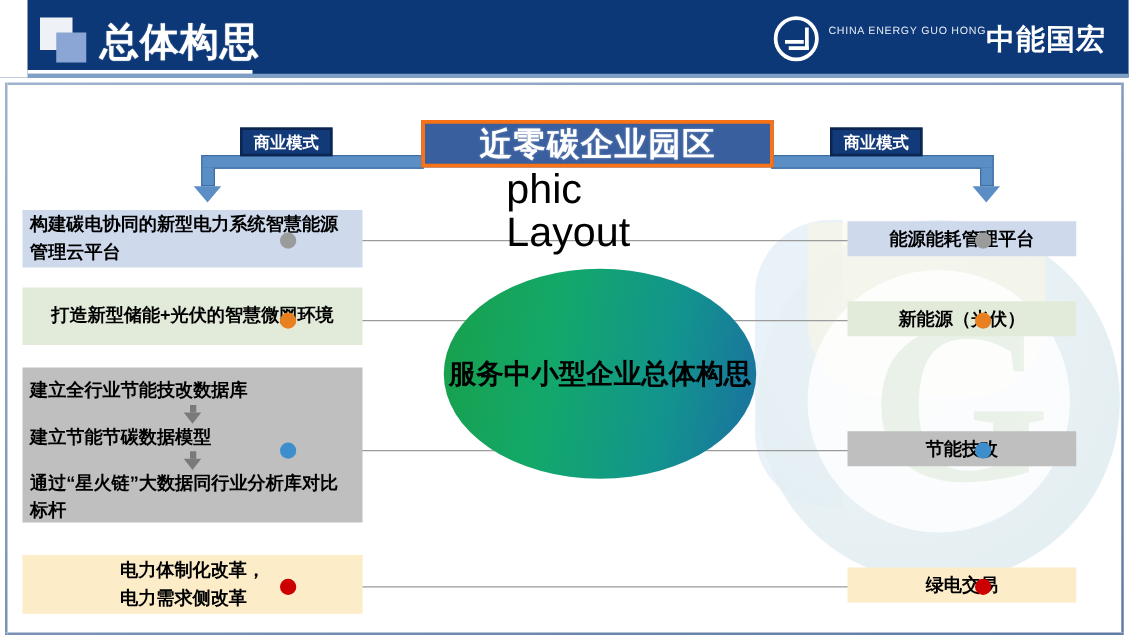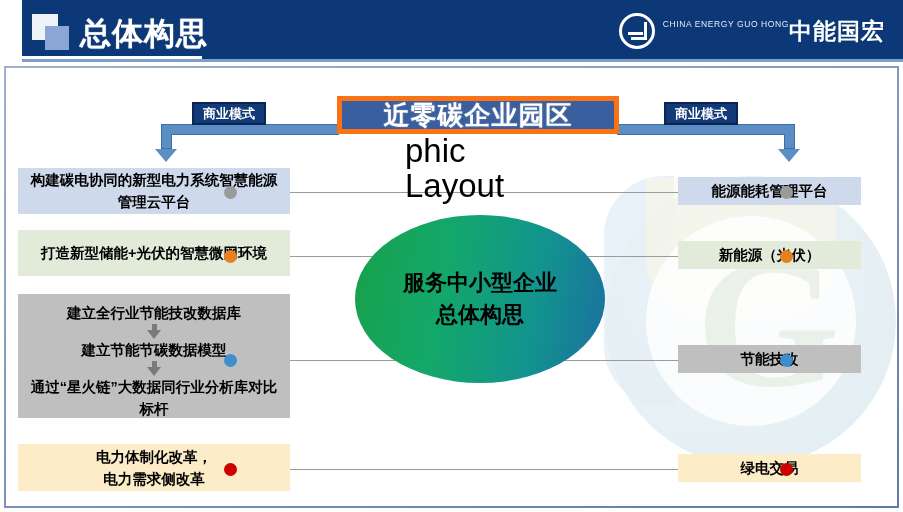--- a/index.html
+++ b/index.html
@@ -102,21 +102,21 @@
   #wm-blue-band {
     left: 598px; top: 108px; width: 70px; height: 230px;
     background: #e4eef8; opacity: .8; border-radius: 60px 0 0 60px;
   }
 
   
   #main-title {
     position: absolute; left: 337px; top: 96px;
     width: 282px; height: 38px;
     background: #3a5f9e;
-    border: 5px solid #f97316;
+    border: 3px solid #f97316;
     color: #ffffff; font-size: 26px; font-weight: bold;
     display: flex; align-items: center; justify-content: center;
     letter-spacing: 1px;
     text-shadow: 0 0 2px rgba(255,255,255,.35);
   }
   .tag-label {
     position: absolute; height: 23px;
     background: #133a78; border: 2px solid #0b2550;
     color: #ffffff; font-size: 13px; font-weight: bold;
     display: flex; align-items: center; justify-content: center;
@@ -149,36 +149,36 @@
 
   
   .conn-line { position: absolute; height: 1px; background: #9b9b9b; z-index: 2; }
   .dot { position: absolute; width: 13px; height: 13px; border-radius: 50%; z-index: 5; }
 
   
   #center-ellipse {
     position: absolute; left: 355px; top: 215px;
     width: 250px; height: 168px; border-radius: 50%;
     background: linear-gradient(100deg, #18a04a 0%, #13a86a 35%, #12948e 70%, #1b6fa0 100%);
-    display: flex; flex-direction: column;
+    display: flex; flex-direction: row;
     align-items: center; justify-content: center;
     z-index: 4;
   }
   #center-ellipse span {
     color: #000000; font-size: 22px; font-weight: bold;
     line-height: 32px; text-align: center;
   }
 
   
   .lbox {
     position: absolute; left: 18px; width: 272px;
     display: flex; flex-direction: column;
     align-items: center; justify-content: center;
     font-size: 14.5px; font-weight: bold; color: #000;
-    line-height: 22px; text-align: center; padding: 5px 6px;
+    line-height: 22px; text-align: left; padding: 5px 6px;
     z-index: 3;
   }
   #lbox1 { top: 168px; height: 46px; background: #ced9ec; }
   #lbox2 { top: 230px; height: 46px; background: #e2ebda; }
   #lbox3 { top: 294px; height: 124px; background: #bfbfbf; justify-content: space-between; padding: 8px 6px; }
   #lbox4 { top: 444px; height: 47px; background: #fcecc8; }
   .arrow-down-sm {
     width: 0; height: 0; margin: 0 auto;
     border-left: 7px solid transparent; border-right: 7px solid transparent;
     border-top: 9px solid #7a7a7a;

